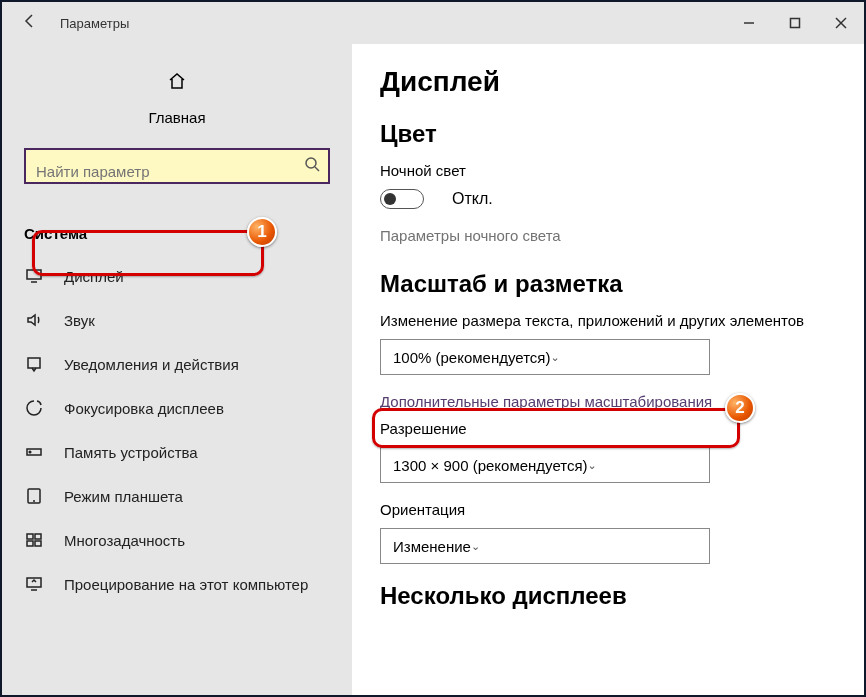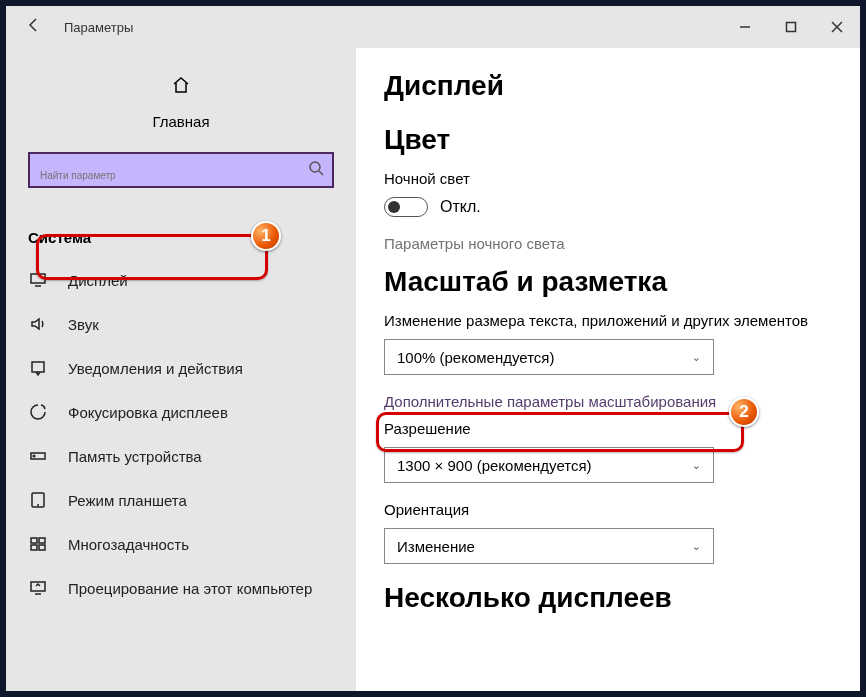--- a/index.html
+++ b/index.html
@@ -1,53 +1,53 @@
 <!DOCTYPE html>
 <html><head>
 <meta charset="utf-8">
 <style>
 * { margin:0; padding:0; box-sizing:border-box; }
 body { font-family:"Segoe UI",Tahoma,sans-serif; background:#fff; }
-.window { width:866px; height:697px; border:6px solid #0f172a; position:relative; display:flex; flex-direction:column; overflow:hidden; }
+.window { width:866px; height:697px; border:2px solid #0f172a; position:relative; display:flex; flex-direction:column; overflow:hidden; }
 
 
 .titlebar { height:42px; display:flex; align-items:center; background:#e6e6e6; }
 .titlebar-left { display:flex; align-items:center; gap:22px; padding-left:20px; }
 .back-arrow { font-size:18px; color:#333; cursor:pointer; }
 .title-text { font-size:13px; color:#333; }
 .win-controls { margin-left:auto; display:flex; }
 .win-btn { width:46px; height:42px; display:flex; align-items:center; justify-content:center; font-size:13px; color:#333; cursor:pointer; }
 .win-btn svg { width:12px; height:12px; }
 
 
 .body { flex:1; display:flex; overflow:hidden; }
 .sidebar { width:350px; background:#e6e6e6; padding:28px 0 0 0; }
 .home-row { display:flex; align-items:center; gap:16px; padding:0 22px 22px 22px; font-size:15px;flex-direction:column; }
 .search-wrap { padding:0 22px 26px 22px; }
-.search-input { width:100%; height:36px; border:2px solid #4b275f; background:#c4b5fd; padding:11px 34px 0 10px; font-size:10px; color:#666; }
+.search-input { width:100%; height:36px; border:2px solid #4b275f; background:#fef9c3; padding:11px 34px 0 10px; font-size:15px; color:#666; }
 .search-box { position:relative; }
 .search-box .search-icon { position:absolute; right:10px; top:50%; transform:translateY(-50%); color:#555; }
 .section-title { padding:0 22px 12px 22px; font-size:15px; font-weight:600;margin-top:15px; }
 .nav-item { display:flex; align-items:center; gap:20px; padding:0 22px; height:44px; font-size:15px; color:#222; cursor:pointer; position:relative; }
 .nav-item .nav-icon { width:20px; display:flex; justify-content:center; font-size:16px; }
 
 
 .callout-red { position:absolute; border:3px solid #d40000; border-radius:10px; box-shadow:0 1px 2px rgba(0,0,0,.3); pointer-events:none; }
 .badge { position:absolute; width:30px; height:30px; border-radius:50%; background:radial-gradient(circle at 30% 30%, #ffb366, #e85500 60%, #b83c00); color:#fff; font-weight:700; display:flex; align-items:center; justify-content:center; font-size:17px; border:2px solid #fff; box-shadow:0 1px 3px rgba(0,0,0,.5); }
 
 
 .content { flex:1; background:#fff; padding:22px 26px 0 28px; overflow:hidden; }
 .h1 { font-size:28px; font-weight:600; margin-bottom:22px; }
-.h2 { font-size:28px; font-weight:600; margin:4px 0 14px 0; }
+.h2 { font-size:24px; font-weight:600; margin:16px 0 14px 0; }
 .label { font-size:15px; margin-bottom:10px; }
-.toggle-row { display:flex; align-items:center; gap:12px; margin-bottom:18px; }
+.toggle-row { display:flex; align-items:center; gap:28px; margin-bottom:18px; }
 .toggle { width:44px; height:20px; border:1px solid #555; border-radius:10px; position:relative; background:#fff; }
 .toggle-knob { position:absolute; left:3px; top:50%; transform:translateY(-50%); width:12px; height:12px; border-radius:50%; background:#333; }
 .link { color:#737373; font-size:15px; cursor:pointer; margin-bottom:10px; display:inline-block; }
-.select { width:330px; height:36px; border:1px solid #888; display:flex; align-items:center; justify-content:space-between; padding:0 12px; font-size:15px; margin-bottom:18px; cursor:pointer; background:#fff; }
+.select { width:330px; height:36px; border:1px solid #888; display:flex; align-items:center; padding:0 12px; font-size:15px; margin-bottom:18px; cursor:pointer; background:#fff; }
 .chev { font-size:11px; color:#555; }
 
 .callout-1 { left:30px; top:228px; width:232px; height:46px; }
 .badge-1 { top:-16px; right:-16px; }
 .callout-2 { left:370px; top:406px; width:368px; height:40px; }
 .badge-2 { top:-18px; right:-18px; }
 
 svg { stroke:currentColor; fill:none; stroke-width:1.5; }
 </style>
 </head>

